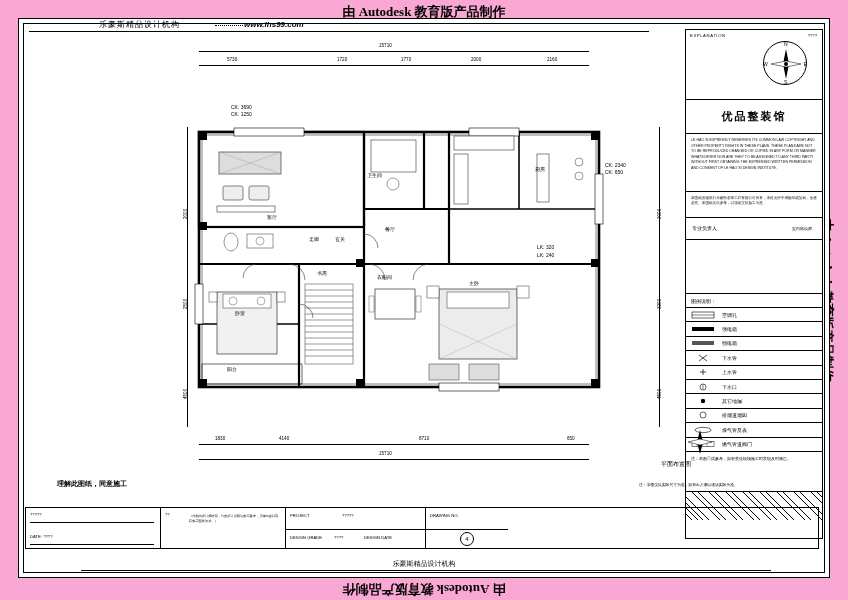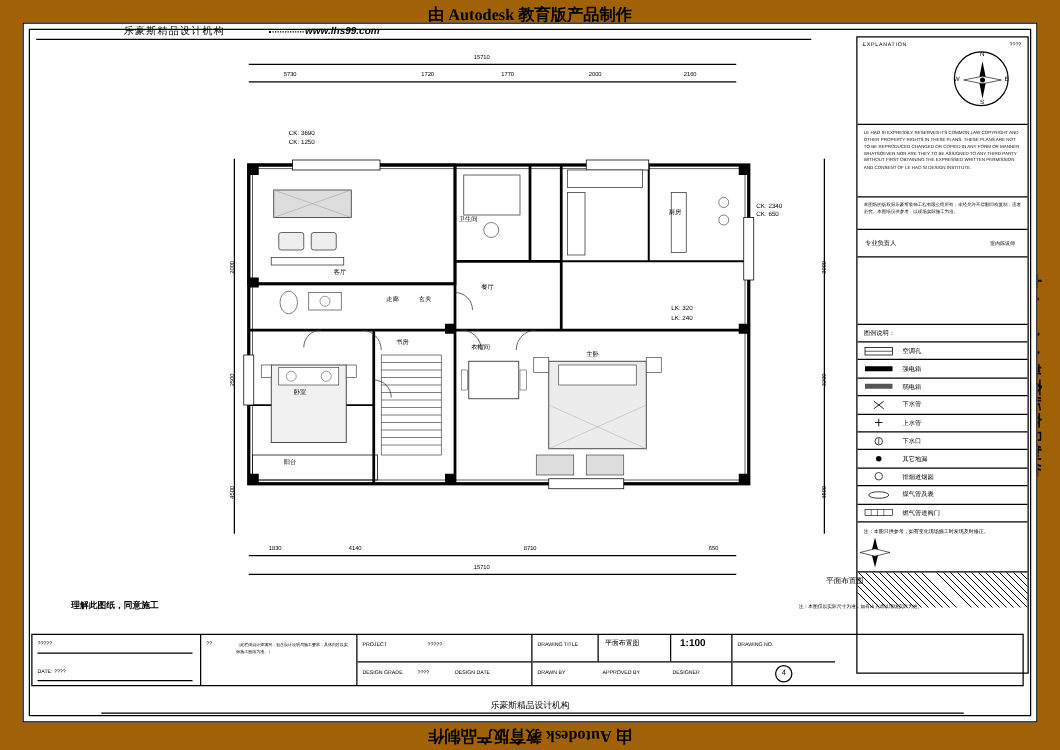--- a/index.html
+++ b/index.html
@@ -6,21 +6,21 @@
   html, body {
     margin: 0; padding: 0;
     width: 848px; height: 600px;
     background: #ffffff;
     font-family: "Liberation Sans", sans-serif;
     overflow: hidden;
   }
   #page {
     position: relative;
     width: 848px; height: 600px;
-    background: #a16207;
+    background: #f9a8d4;
   }
   .watermark {
     position: absolute;
     font-family: "Liberation Serif", serif;
     font-weight: bold;
     color: #000;
     white-space: nowrap;
   }
   .wm-top    { top: 3px;  left: 50%; transform: translateX(-50%); font-size: 13px; }
   .wm-bottom { bottom: 2px; left: 50%; transform: translateX(-50%) rotate(180deg); font-size: 13px; }
@@ -179,20 +179,21 @@
       <span class="letter" style="left:-1px;top:19px">W</span>
     </div>
 
     <div class="rpanel">
 
       <div class="rp-row rp-explanation">
         <div class="lbl">EXPLANATION</div>
         <div class="code">????</div>
       </div>
 
+      <div class="rp-row rp-brand">优品整装馆</div>
 
       <div class="rp-row rp-para">LE HAO SI EXPRESSLY RESERVES ITS COMMON LAW COPYRIGHT AND OTHER PROPERTY RIGHTS IN THESE PLANS. THESE PLANS ARE NOT TO BE REPRODUCED CHANGED OR COPIED IN ANY FORM OR MANNER WHATSOEVER NOR ARE THEY TO BE ASSIGNED TO ANY THIRD PARTY WITHOUT FIRST OBTAINING THE EXPRESSED WRITTEN PERMISSION AND CONSENT OF LE HAO SI DESIGN INSTITUTE.</div>
       <div class="rp-row rp-para2">本图纸的版权归乐豪斯装饰工程有限公司所有，未经允许不得翻印或复制，违者必究。本图纸仅供参考，以现场实际施工为准。</div>
 
       <div class="rp-row rp-prof">
         <span class="a">专业负责人</span>
         <span class="b">室内陈设师</span>
       </div>
 
       <div class="rp-row rp-blank"></div>
@@ -471,31 +472,20 @@
 
       <div class="tb-cell" style="width:140px;">
         <div class="tb-sub" style="left:4px;top:5px;">PROJECT</div>
         <div class="tb-sub" style="left:56px;top:5px;">?????</div>
         <div style="position:absolute;left:0;top:21px;width:100%;border-bottom:.7px solid #000;"></div>
         <div class="tb-sub" style="left:4px;top:27px;">DESIGN GRADE</div>
         <div class="tb-sub" style="left:48px;top:27px;">????</div>
         <div class="tb-sub" style="left:78px;top:27px;">DESIGN DATE</div>
       </div>
 
-      <div class="tb-cell" style="width:160px;">
-        <div class="tb-sub" style="left:4px;top:5px;">DRAWING TITLE</div>
-        <div style="position:absolute;left:58px;top:3px;font-size:5.5px;">平面布置图</div>
-        <div style="position:absolute;left:118px;top:2px;font-size:8px;font-weight:bold;">1:100</div>
-        <div style="position:absolute;left:0;top:21px;width:100%;border-bottom:.7px solid #000;"></div>
-        <div style="position:absolute;left:52px;top:0;height:21px;border-left:.7px solid #000;"></div>
-        <div style="position:absolute;left:110px;top:0;height:21px;border-left:.7px solid #000;"></div>
-        <div class="tb-sub" style="left:4px;top:27px;">DRAWN BY</div>
-        <div class="tb-sub" style="left:56px;top:27px;">APPROVED BY</div>
-        <div class="tb-sub" style="left:112px;top:27px;">DESIGNER</div>
-      </div>
 
       <div class="tb-cell" style="width:82px;">
         <div class="tb-sub" style="left:4px;top:5px;">DRAWING NO.</div>
         <div style="position:absolute;left:0;top:21px;width:100%;border-bottom:.7px solid #000;"></div>
         <div class="circnum" style="left:34px;top:24px;">4</div>
       </div>
     </div>
 
     <div style="position:absolute;left:62px;bottom:6px;width:690px;border-top:.8px solid #000;"></div>
     <div class="bottom-sign">

